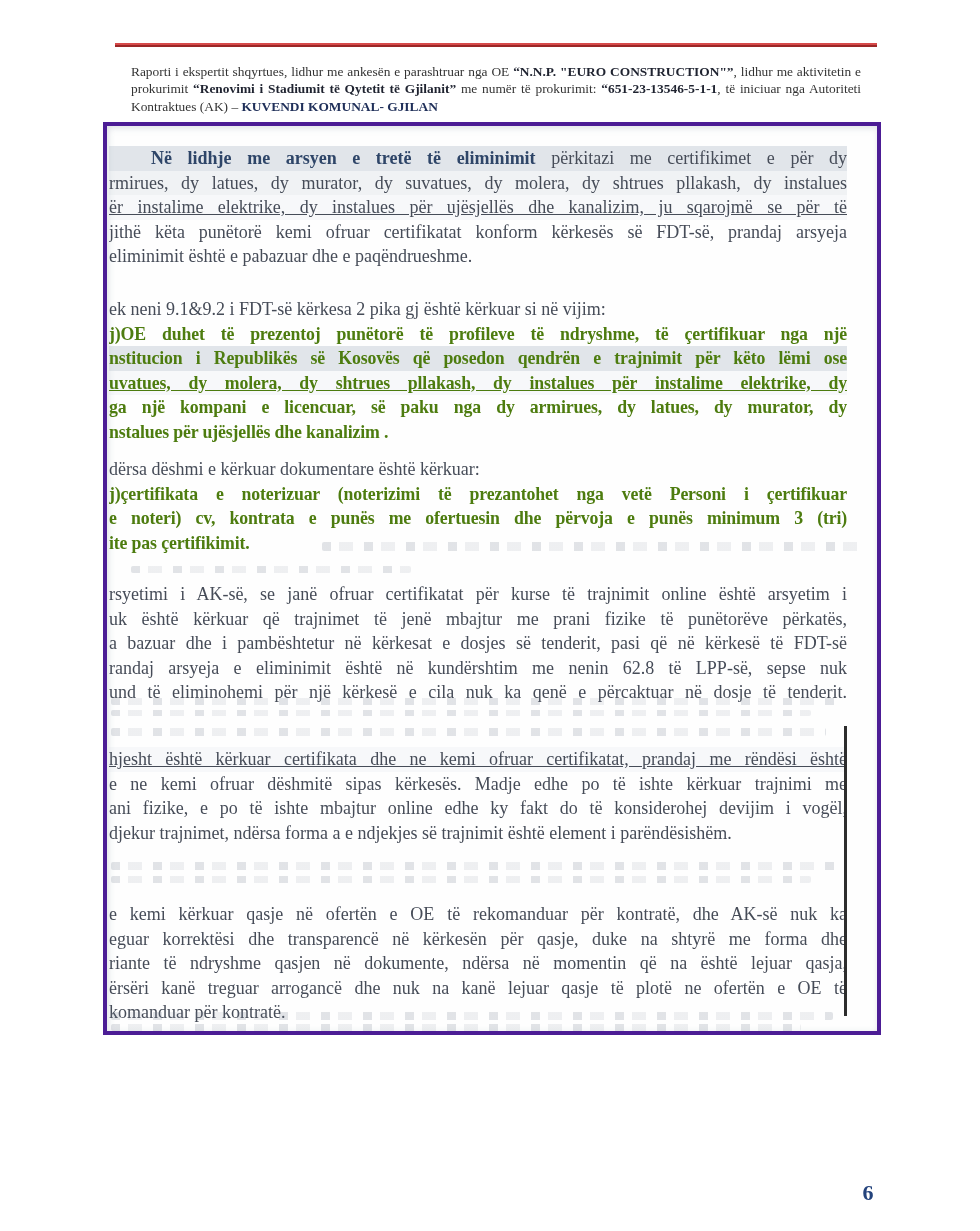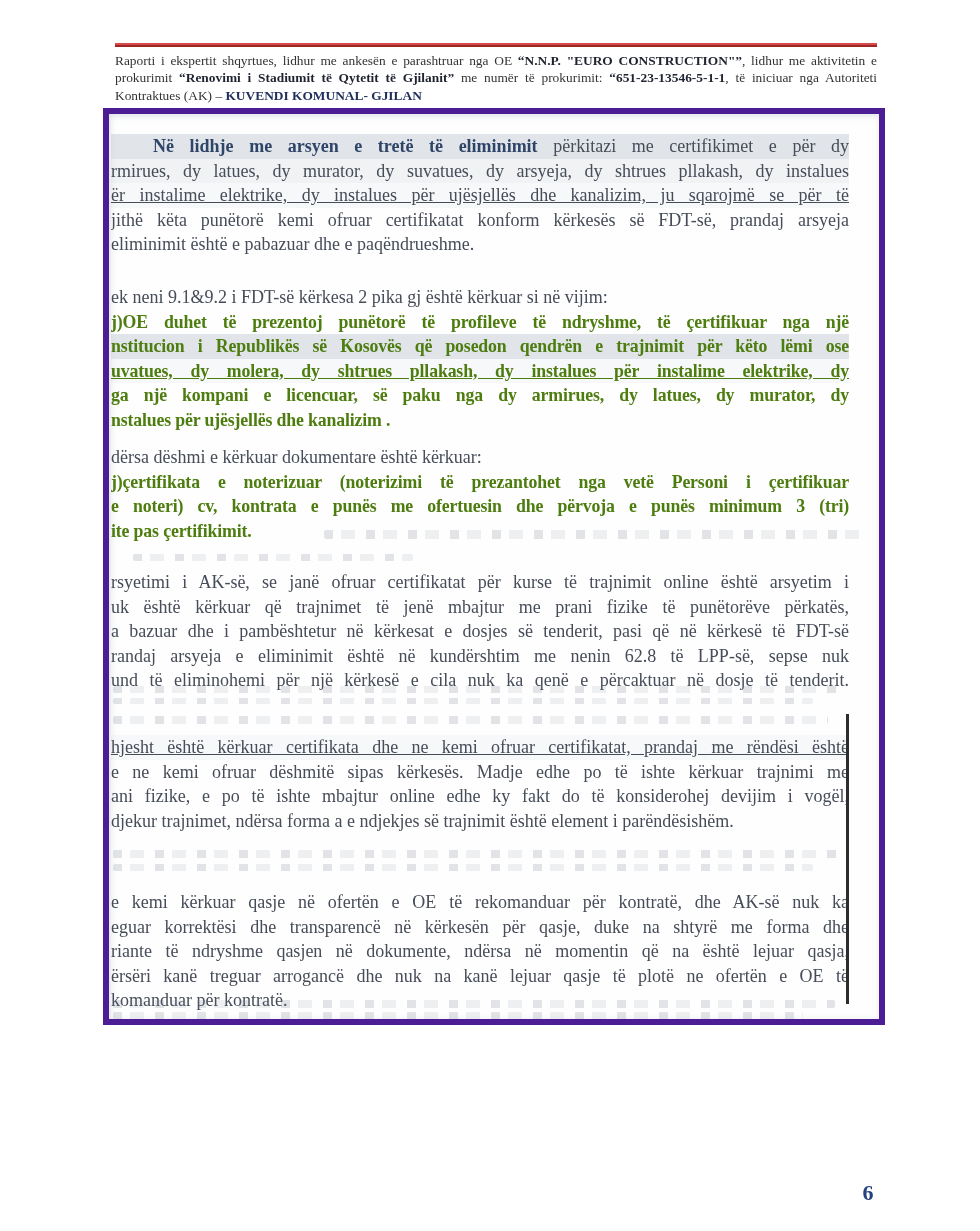--- a/index.html
+++ b/index.html
@@ -4,28 +4,28 @@
 <style>
   html,body{margin:0;padding:0;background:#ffffff;}
   .page{
     position:relative;width:980px;height:1231px;background:#ffffff;
     font-family:"Liberation Serif","DejaVu Serif",serif;overflow:hidden;
   }
 
   
   .hdr{position:absolute;left:115px;top:43px;width:762px;}
   .red-rule{height:4px;background:linear-gradient(180deg,#d64a4a 0 2px,#9b2727 2px 4px);margin-bottom:5px;}
-  .hdr p{margin:0;font-size:13.4px;line-height:17.4px;text-align:justify;color:#333333;}
+  .hdr p{margin:16px;font-size:13.4px;line-height:17.4px;text-align:justify;color:#333333;}
   .hdr b{color:#1f2330;}
   .hdr b.blue{color:#20305a;}
 
   
   .scan-box{
-    position:absolute;left:103px;top:108px;width:770px;height:905px;
-    border:6px solid #4c1d95;background:#fefefe;
+    position:absolute;left:103px;top:122px;width:770px;height:905px;
+    border:4px solid #4c1d95;background:#fefefe;
     box-shadow:inset 0 3px 6px rgba(160,168,180,.22), inset 3px 0 5px rgba(160,168,180,.15);
     overflow:hidden;
   }
   .scan-p{position:absolute;left:2px;width:738px;margin:0;}
   .line{
     display:block;height:24.5px;line-height:24.5px;overflow:hidden;
     font-size:18px;color:#464c58;white-space:normal;
   }
   .just{text-align:justify;text-align-last:justify;}
   .bold{font-weight:bold;font-size:17.8px;letter-spacing:-0.15px;color:#4d7c0f;}
@@ -60,21 +60,21 @@
 
   <header class="hdr">
     <div class="red-rule"></div>
     <p><span>Raporti i ekspertit shqyrtues, lidhur me ankesën e parashtruar nga OE </span><b>“N.N.P. "EURO CONSTRUCTION"”</b><span>, lidhur me aktivitetin e prokurimit </span><b>“Renovimi i Stadiumit të Qytetit të Gjilanit”</b><span> me numër të prokurimit: </span><b>“651-23-13546-5-1-1</b><span>, të iniciuar nga Autoriteti Kontraktues (AK) – </span><b class="blue">KUVENDI KOMUNAL- GJILAN</b></p>
   </header>
 
   <main class="scan-box">
 
     <p class="scan-p" style="top:20px">
       <span class="line just indent sh1"><b class="bluebold">Në lidhje me arsyen e  tretë të eliminimit</b><span> përkitazi me certifikimet e  për dy</span></span>
-      <span class="line just sh2">rmirues, dy latues, dy murator, dy suvatues, dy arsyeja, dy shtrues pllakash, dy instalues</span>
+      <span class="line just sh2">rmirues, dy latues, dy murator, dy suvatues, dy molera, dy shtrues pllakash, dy instalues</span>
       <span class="line just sh3">ër instalime elektrike, dy instalues për ujësjellës dhe kanalizim, ju sqarojmë se për të</span>
       <span class="line just">jithë këta punëtorë kemi ofruar certifikatat konform kërkesës së FDT-së, prandaj arsyeja</span>
       <span class="line">eliminimit është e pabazuar dhe e paqëndrueshme.</span>
     </p>
 
     <p class="scan-p" style="top:171px">
       <span class="line">ek neni 9.1&amp;9.2 i FDT-së kërkesa 2 pika gj është kërkuar si në vijim:</span>
       <span class="line just bold">j)OE duhet të prezentoj punëtorë të profileve të ndryshme, të çertifikuar nga një</span>
       <span class="line just bold sh1">nstitucion i Republikës së Kosovës që posedon qendrën e trajnimit për këto lëmi ose</span>
       <span class="line just bold sh3">uvatues, dy molera, dy shtrues pllakash, dy instalues për instalime elektrike, dy</span>

